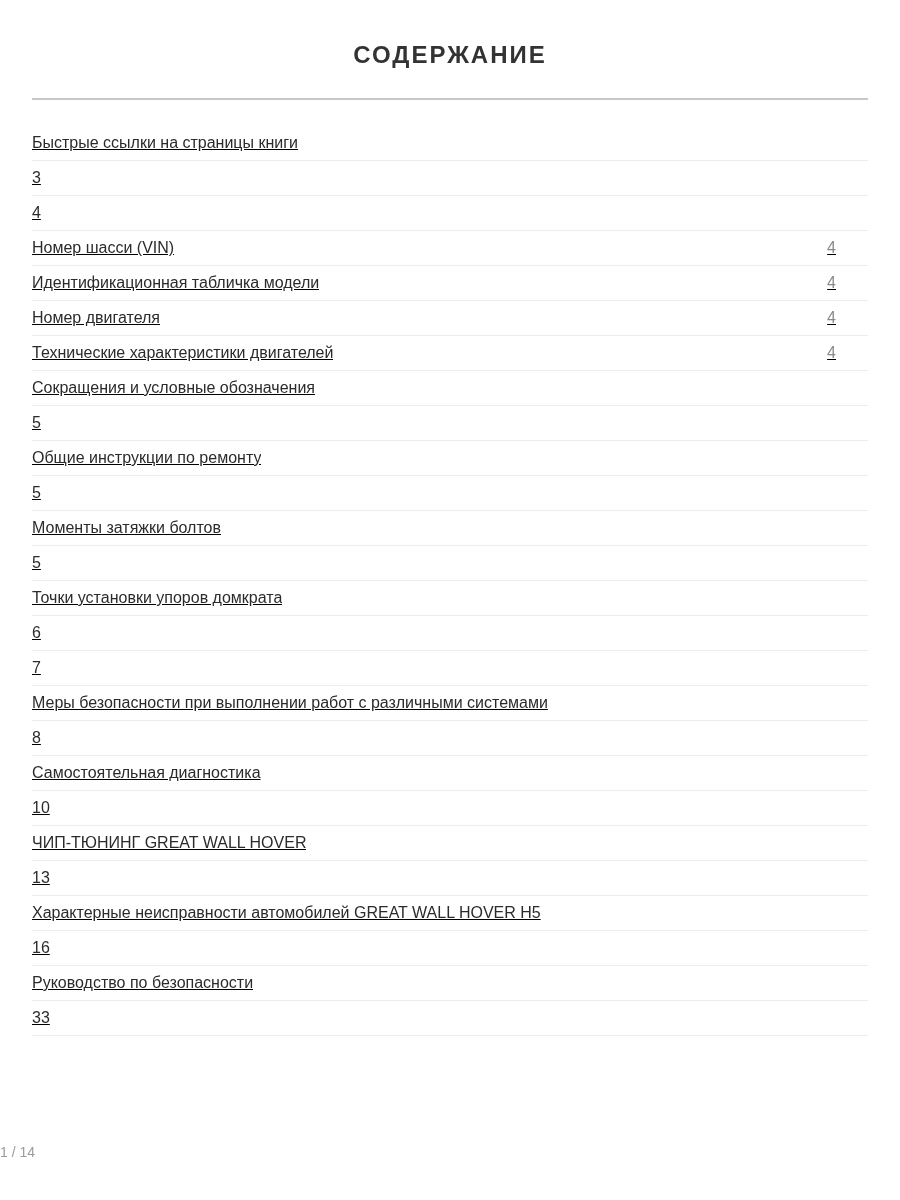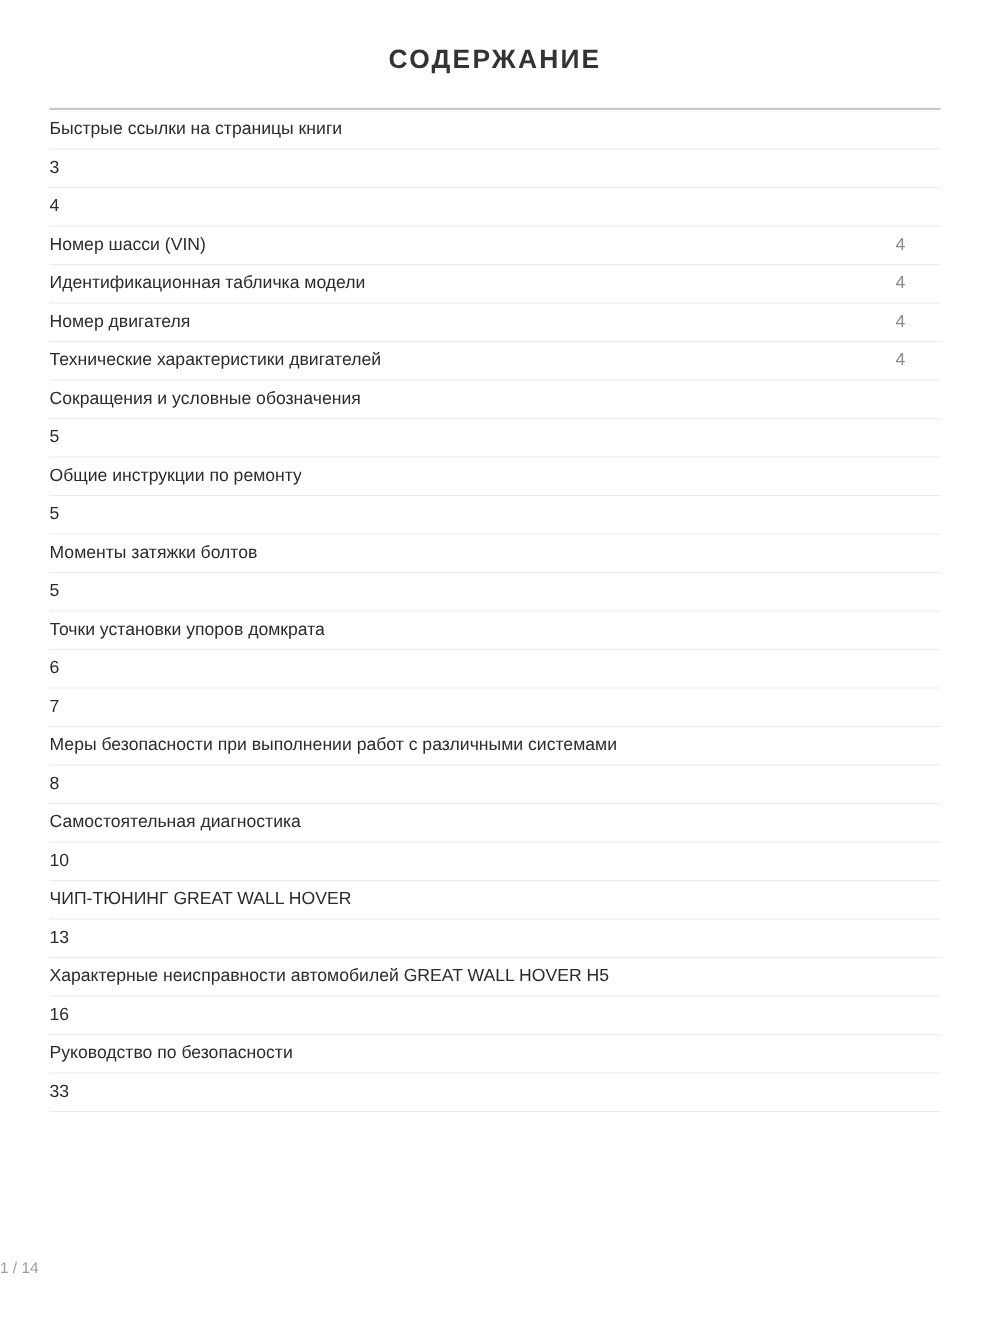--- a/index.html
+++ b/index.html
@@ -7,41 +7,42 @@
     padding: 0;
     background: #ffffff;
     font-family: "Liberation Sans", sans-serif;
   }
   .page {
     position: relative;
     width: 900px;
     height: 1200px;
     background: #ffffff;
     box-sizing: border-box;
-    padding: 0 45px;
+    padding: 0 32px;
     overflow: hidden;
   }
   .toc-title {
     margin: 0;
     padding-top: 41px;
     text-align: center;
     font-size: 24px;
     line-height: 28px;
     font-weight: 700;
     letter-spacing: 2px;
     color: #333333;
   }
   .divider {
     margin: 29px 0 0 0;
     border: none;
     border-top: 2px solid #c8c8c8;
     height: 0;
   }
   .toc-list {
-    margin-top: 1px;
+    margin-top: 26px;
+    text-decoration: underline;
   }
   .row {
     height: 34px;
     display: flex;
     align-items: center;
     justify-content: space-between;
     border-bottom: 1px solid #ececec;
     cursor: pointer;
   }
   .row .label {

